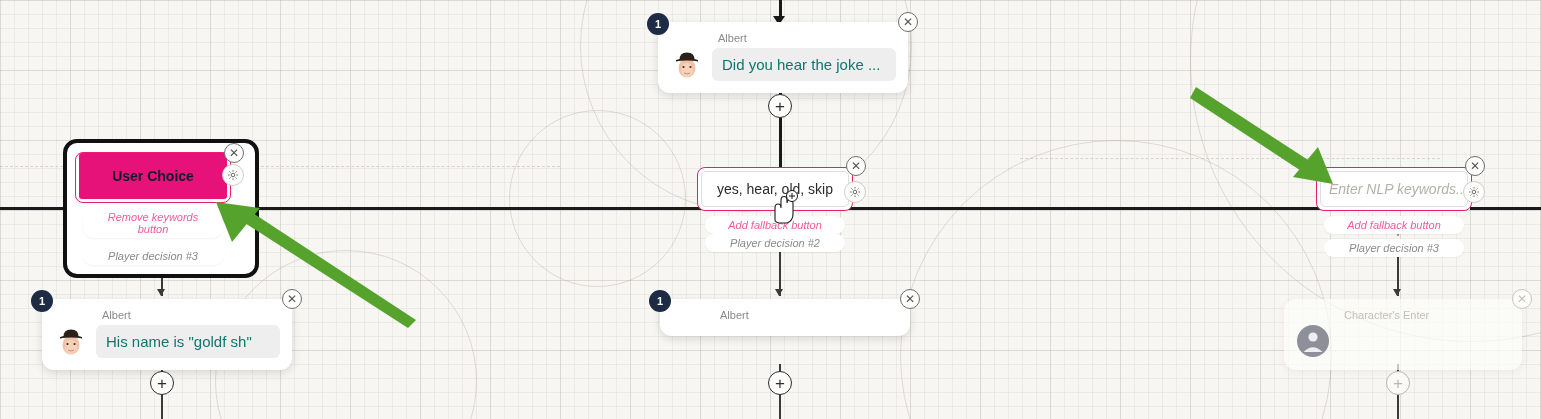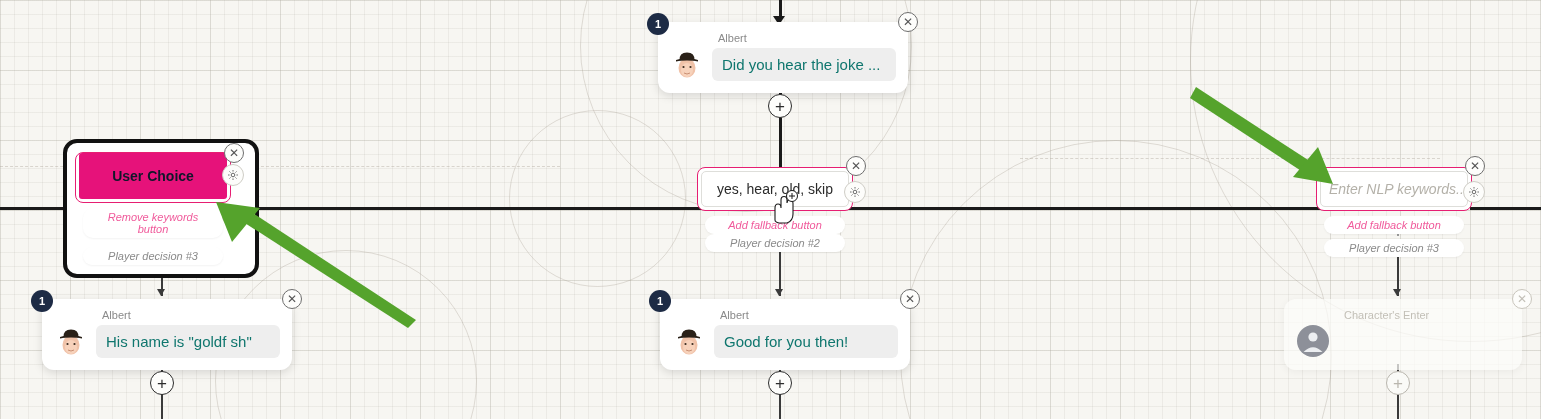--- a/index.html
+++ b/index.html
@@ -387,34 +387,20 @@
       </div>
       <div class="msg-box">His name is "goldf sh"</div>
     </div>
   </div>
   <div class="plus-btn" style="left:150px; top:371px;">+</div>
 
   <div class="dlg-node" style="left:660px; top:299px; width:250px;">
     <div class="dlg-badge">1</div>
     <div class="dlg-close">✕</div>
     <div class="dlg-name">Albert</div>
-    <div class="dlg-row">
-      <div class="avatar">
-        <svg viewBox="0 0 34 34" width="34" height="34">
-          <ellipse cx="17" cy="21" rx="8.5" ry="9.5" fill="#f0c2a8"></ellipse>
-          <ellipse cx="17" cy="23" rx="6" ry="7" fill="#f7d2bb"></ellipse>
-          <path d="M6 13 Q17 9 28 13 L28 14.5 Q17 11.5 6 14.5 Z" fill="#2a2118"></path>
-          <path d="M9.5 13.5 Q9 5.5 17 5.5 Q25 5.5 24.5 13.5 Z" fill="#2a2118"></path>
-          <circle cx="13.5" cy="20" r="1.1" fill="#3a2a20"></circle>
-          <circle cx="20.5" cy="20" r="1.1" fill="#3a2a20"></circle>
-          <path d="M14 26 Q17 28 20 26" stroke="#c98f74" stroke-width="1" fill="none"></path>
-        </svg>
-      </div>
-      <div class="msg-box">Good for you then!</div>
-    </div>
   </div>
   <div class="plus-btn" style="left:768px; top:371px;">+</div>
 
   <div class="dlg-node placeholder" style="left:1284px; top:299px;">
     <div class="dlg-close faded">✕</div>
     <div class="dlg-name faded">Character's Enter</div>
     <div class="dlg-row">
       <div class="avatar">
         <svg viewBox="0 0 34 34" width="34" height="34">
           <circle cx="17" cy="17" r="16" fill="#8d9099"></circle>

